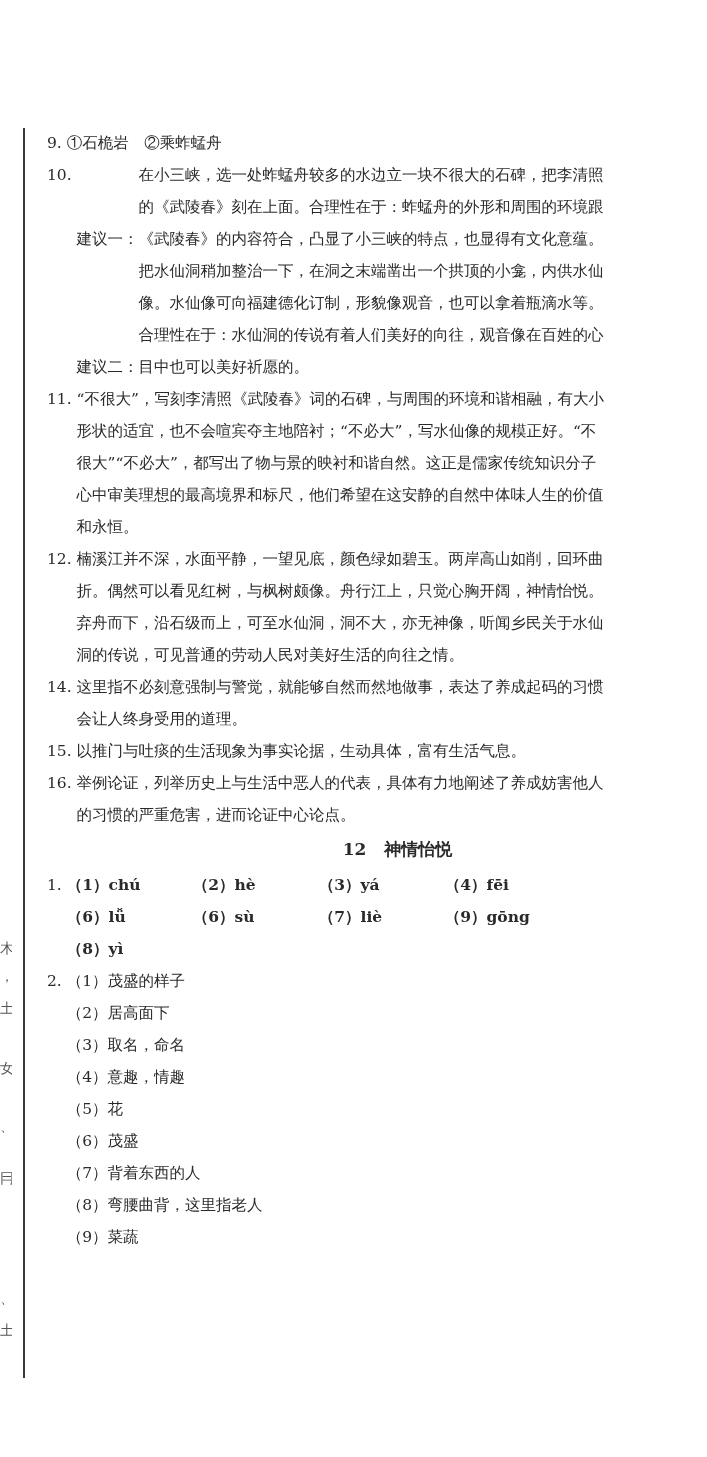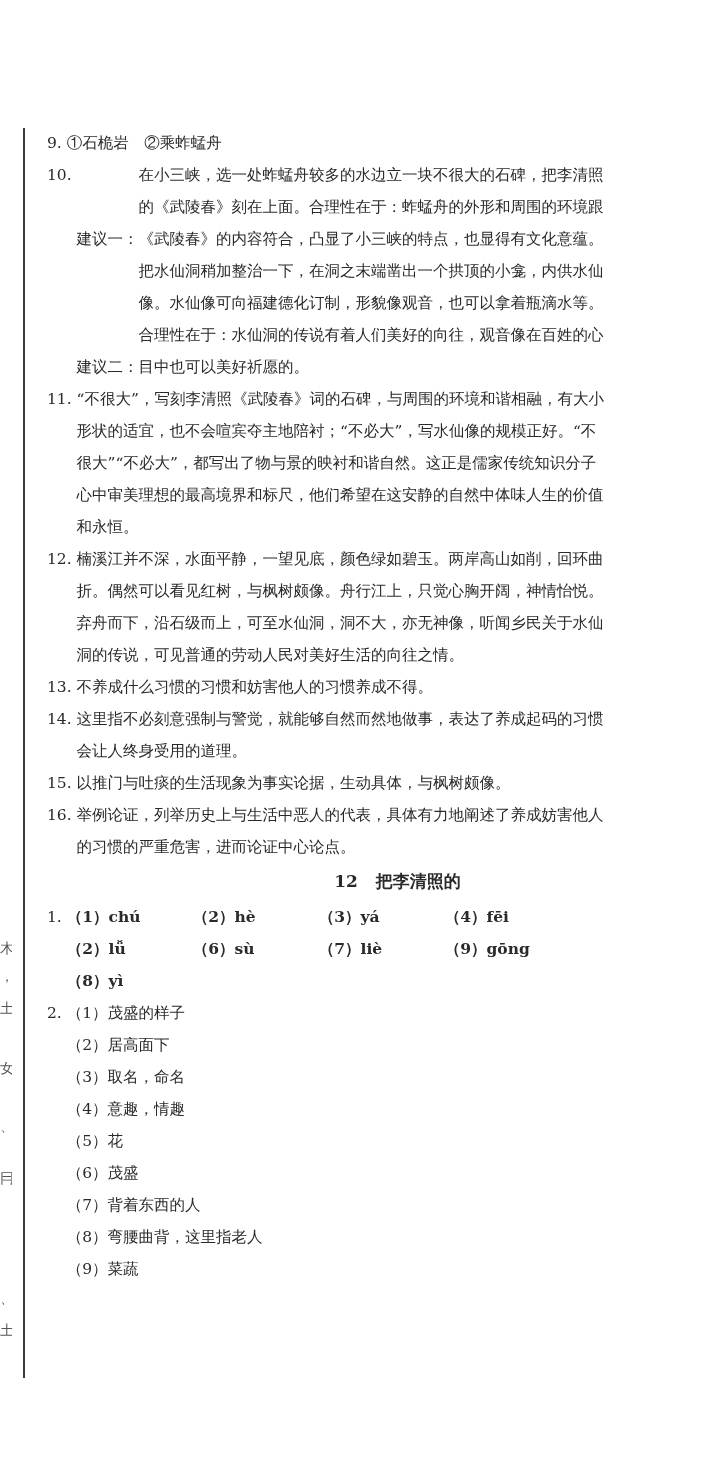--- a/index.html
+++ b/index.html
@@ -62,52 +62,48 @@
   <div class="row">
     <span class="num">11. </span>
     <span class="txt">“不很大”，写刻李清照《武陵春》词的石碑，与周围的环境和谐相融，有大小形状的适宜，也不会喧宾夺主地陪衬；“不必大”，写水仙像的规模正好。“不很大”“不必大”，都写出了物与景的映衬和谐自然。这正是儒家传统知识分子心中审美理想的最高境界和标尺，他们希望在这安静的自然中体味人生的价值和永恒。</span>
   </div>
 
   <div class="row">
     <span class="num">12. </span>
     <span class="txt">楠溪江并不深，水面平静，一望见底，颜色绿如碧玉。两岸高山如削，回环曲折。偶然可以看见红树，与枫树颇像。舟行江上，只觉心胸开阔，神情怡悦。弃舟而下，沿石级而上，可至水仙洞，洞不大，亦无神像，听闻乡民关于水仙洞的传说，可见普通的劳动人民对美好生活的向往之情。</span>
   </div>
 
-  <div class="row">
-    <span class="num">13. </span>
-    <span class="txt">不养成什么习惯的习惯和妨害他人的习惯养成不得。</span>
-  </div>
 
   <div class="row">
     <span class="num">14. </span>
     <span class="txt">这里指不必刻意强制与警觉，就能够自然而然地做事，表达了养成起码的习惯会让人终身受用的道理。</span>
   </div>
 
   <div class="row">
     <span class="num">15. </span>
-    <span class="txt">以推门与吐痰的生活现象为事实论据，生动具体，与枫树颇像。</span>
+    <span class="txt">以推门与吐痰的生活现象为事实论据，生动具体，富有生活气息。</span>
   </div>
 
   <div class="row">
     <span class="num">16. </span>
     <span class="txt">举例论证，列举历史上与生活中恶人的代表，具体有力地阐述了养成妨害他人的习惯的严重危害，进而论证中心论点。</span>
   </div>
 
   <div class="section-title">
-    <span class="sn">12</span><span>把李清照的</span>
+    <span class="sn">12</span><span>神情怡悦</span>
   </div>
 
   <div class="row">
     <span class="num">1. </span>
     <div class="txt pinyin-grid">
       <span class="pin">（1）chú</span>
       <span class="pin">（2）hè</span>
       <span class="pin">（3）yá</span>
       <span class="pin">（4）fēi</span>
-      <span class="pin">（2）lǚ</span>
+      <span class="pin">（6）lǚ</span>
       <span class="pin">（6）sù</span>
       <span class="pin">（7）liè</span>
       <span class="pin">（9）gōng</span>
       <span class="pin">（8）yì</span>
     </div>
   </div>
 
   <div class="row">
     <span class="num">2. </span>
     <div class="txt">

